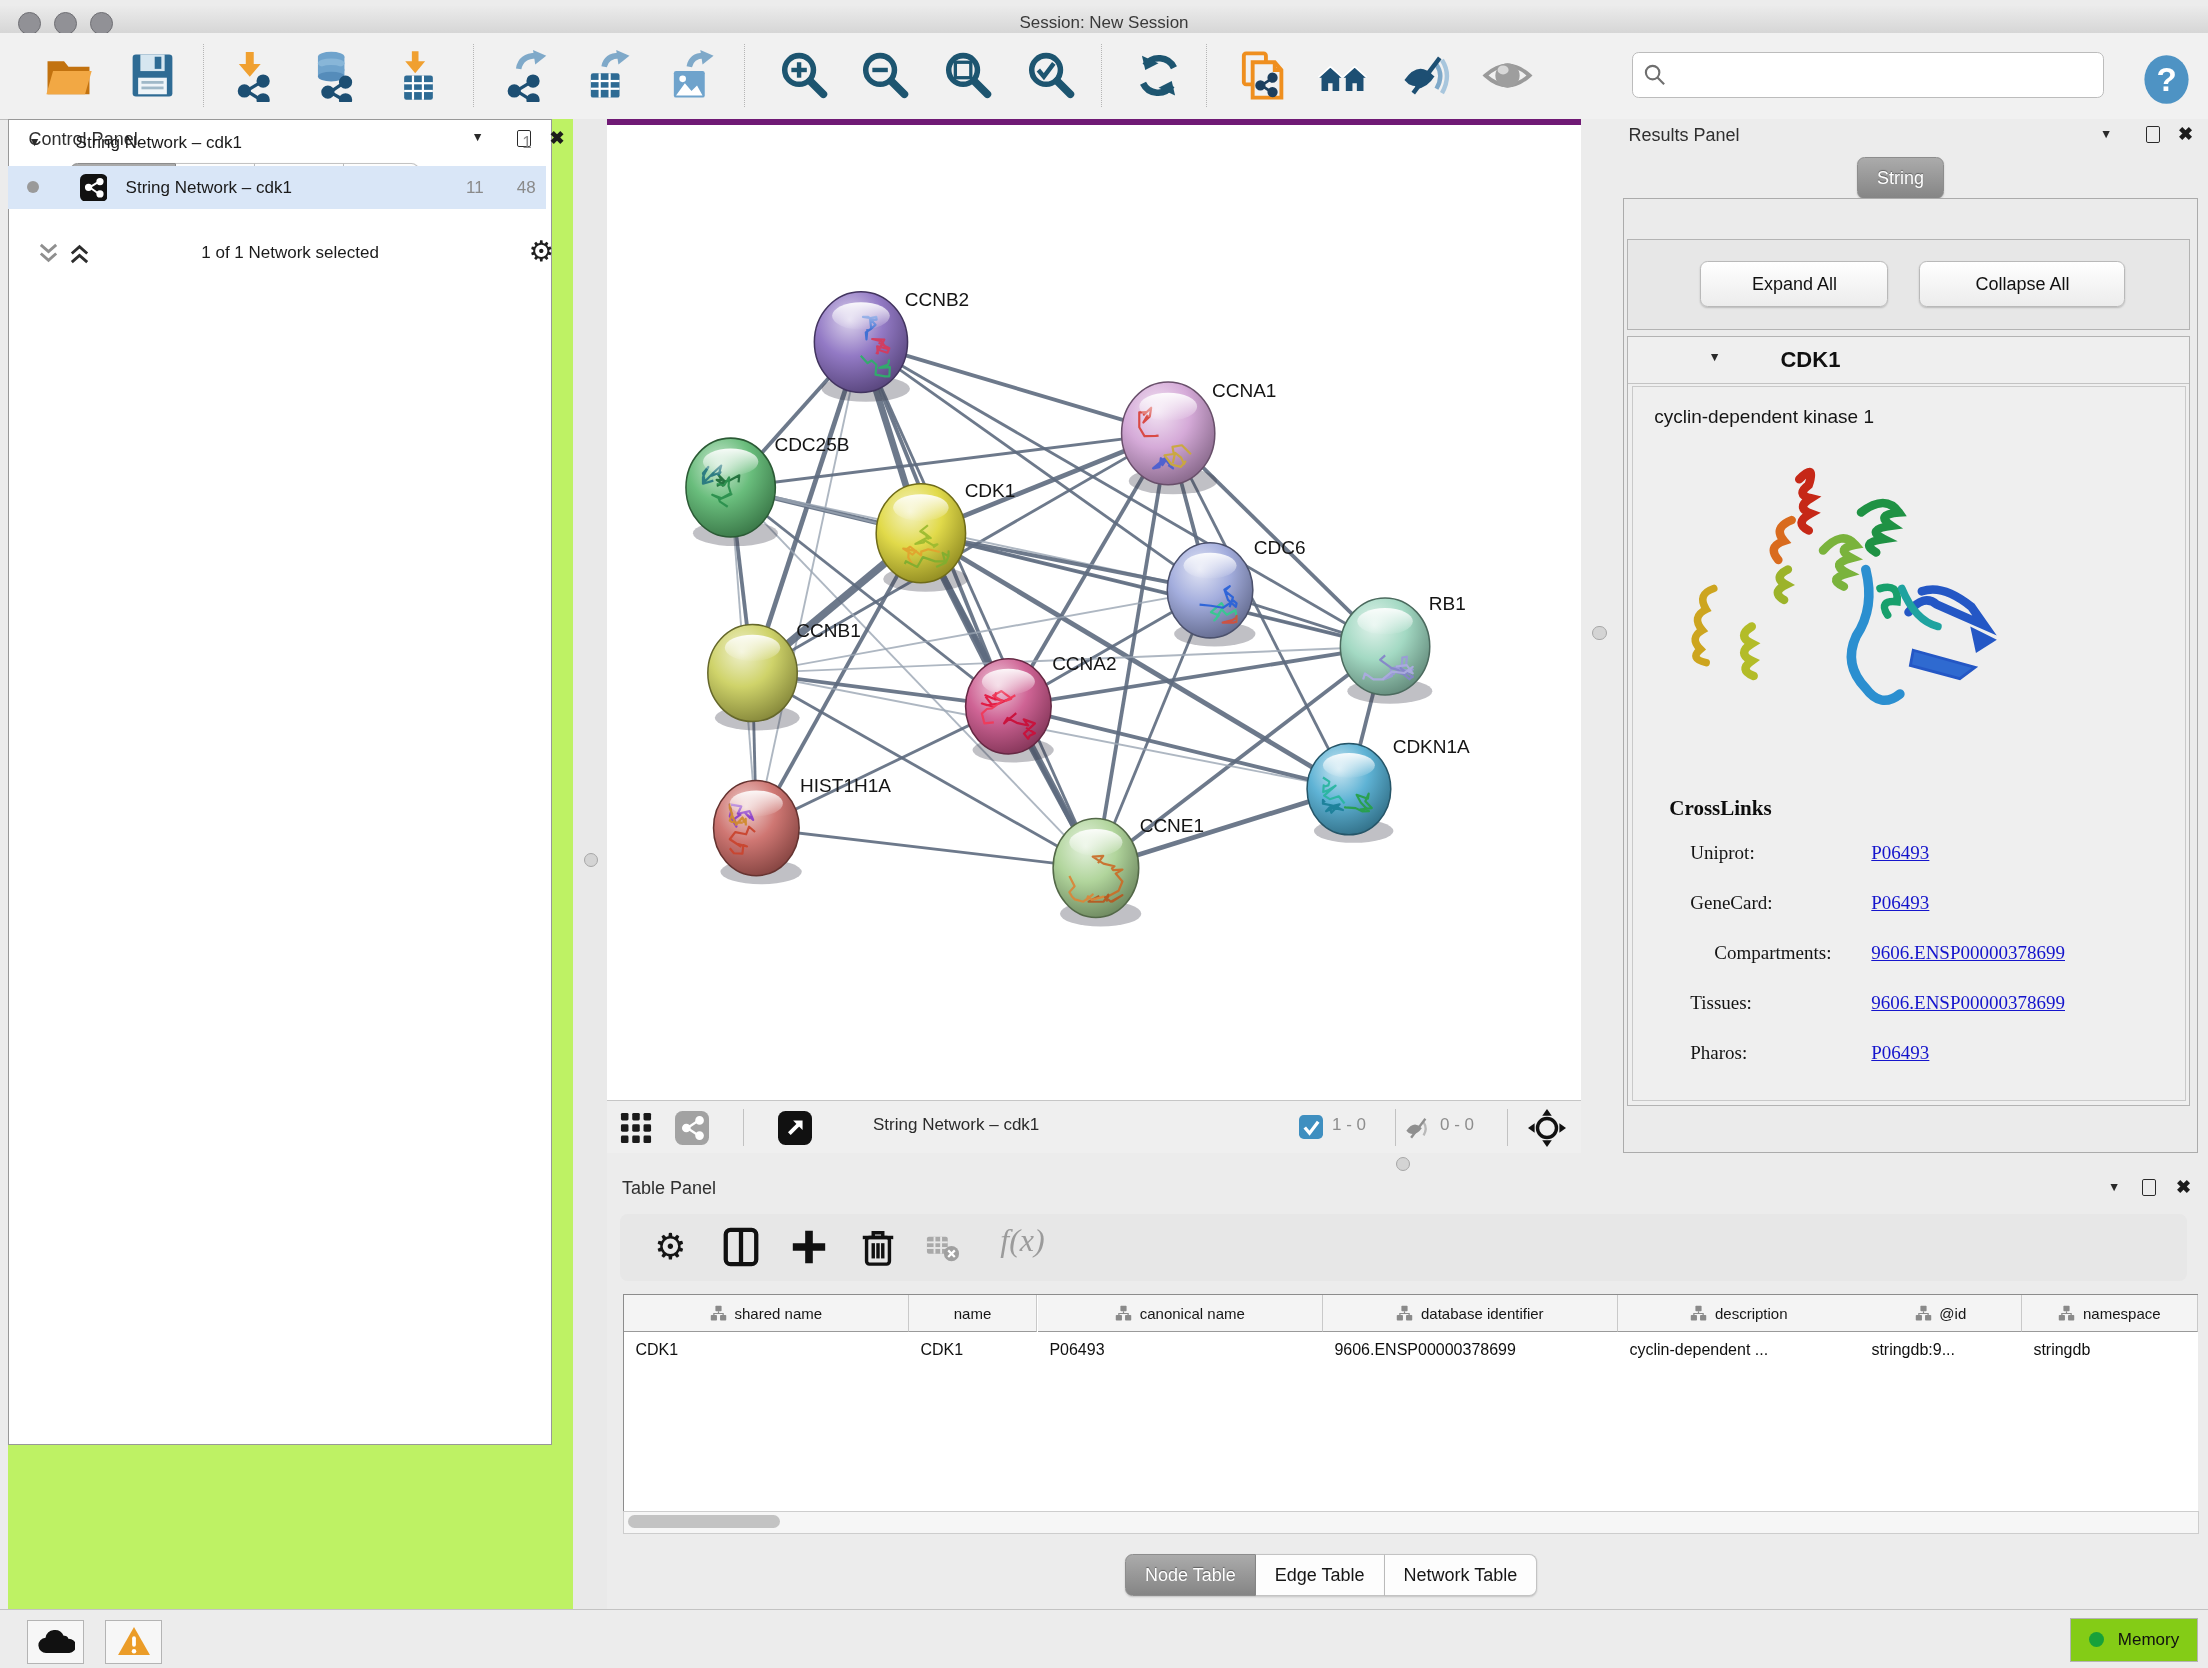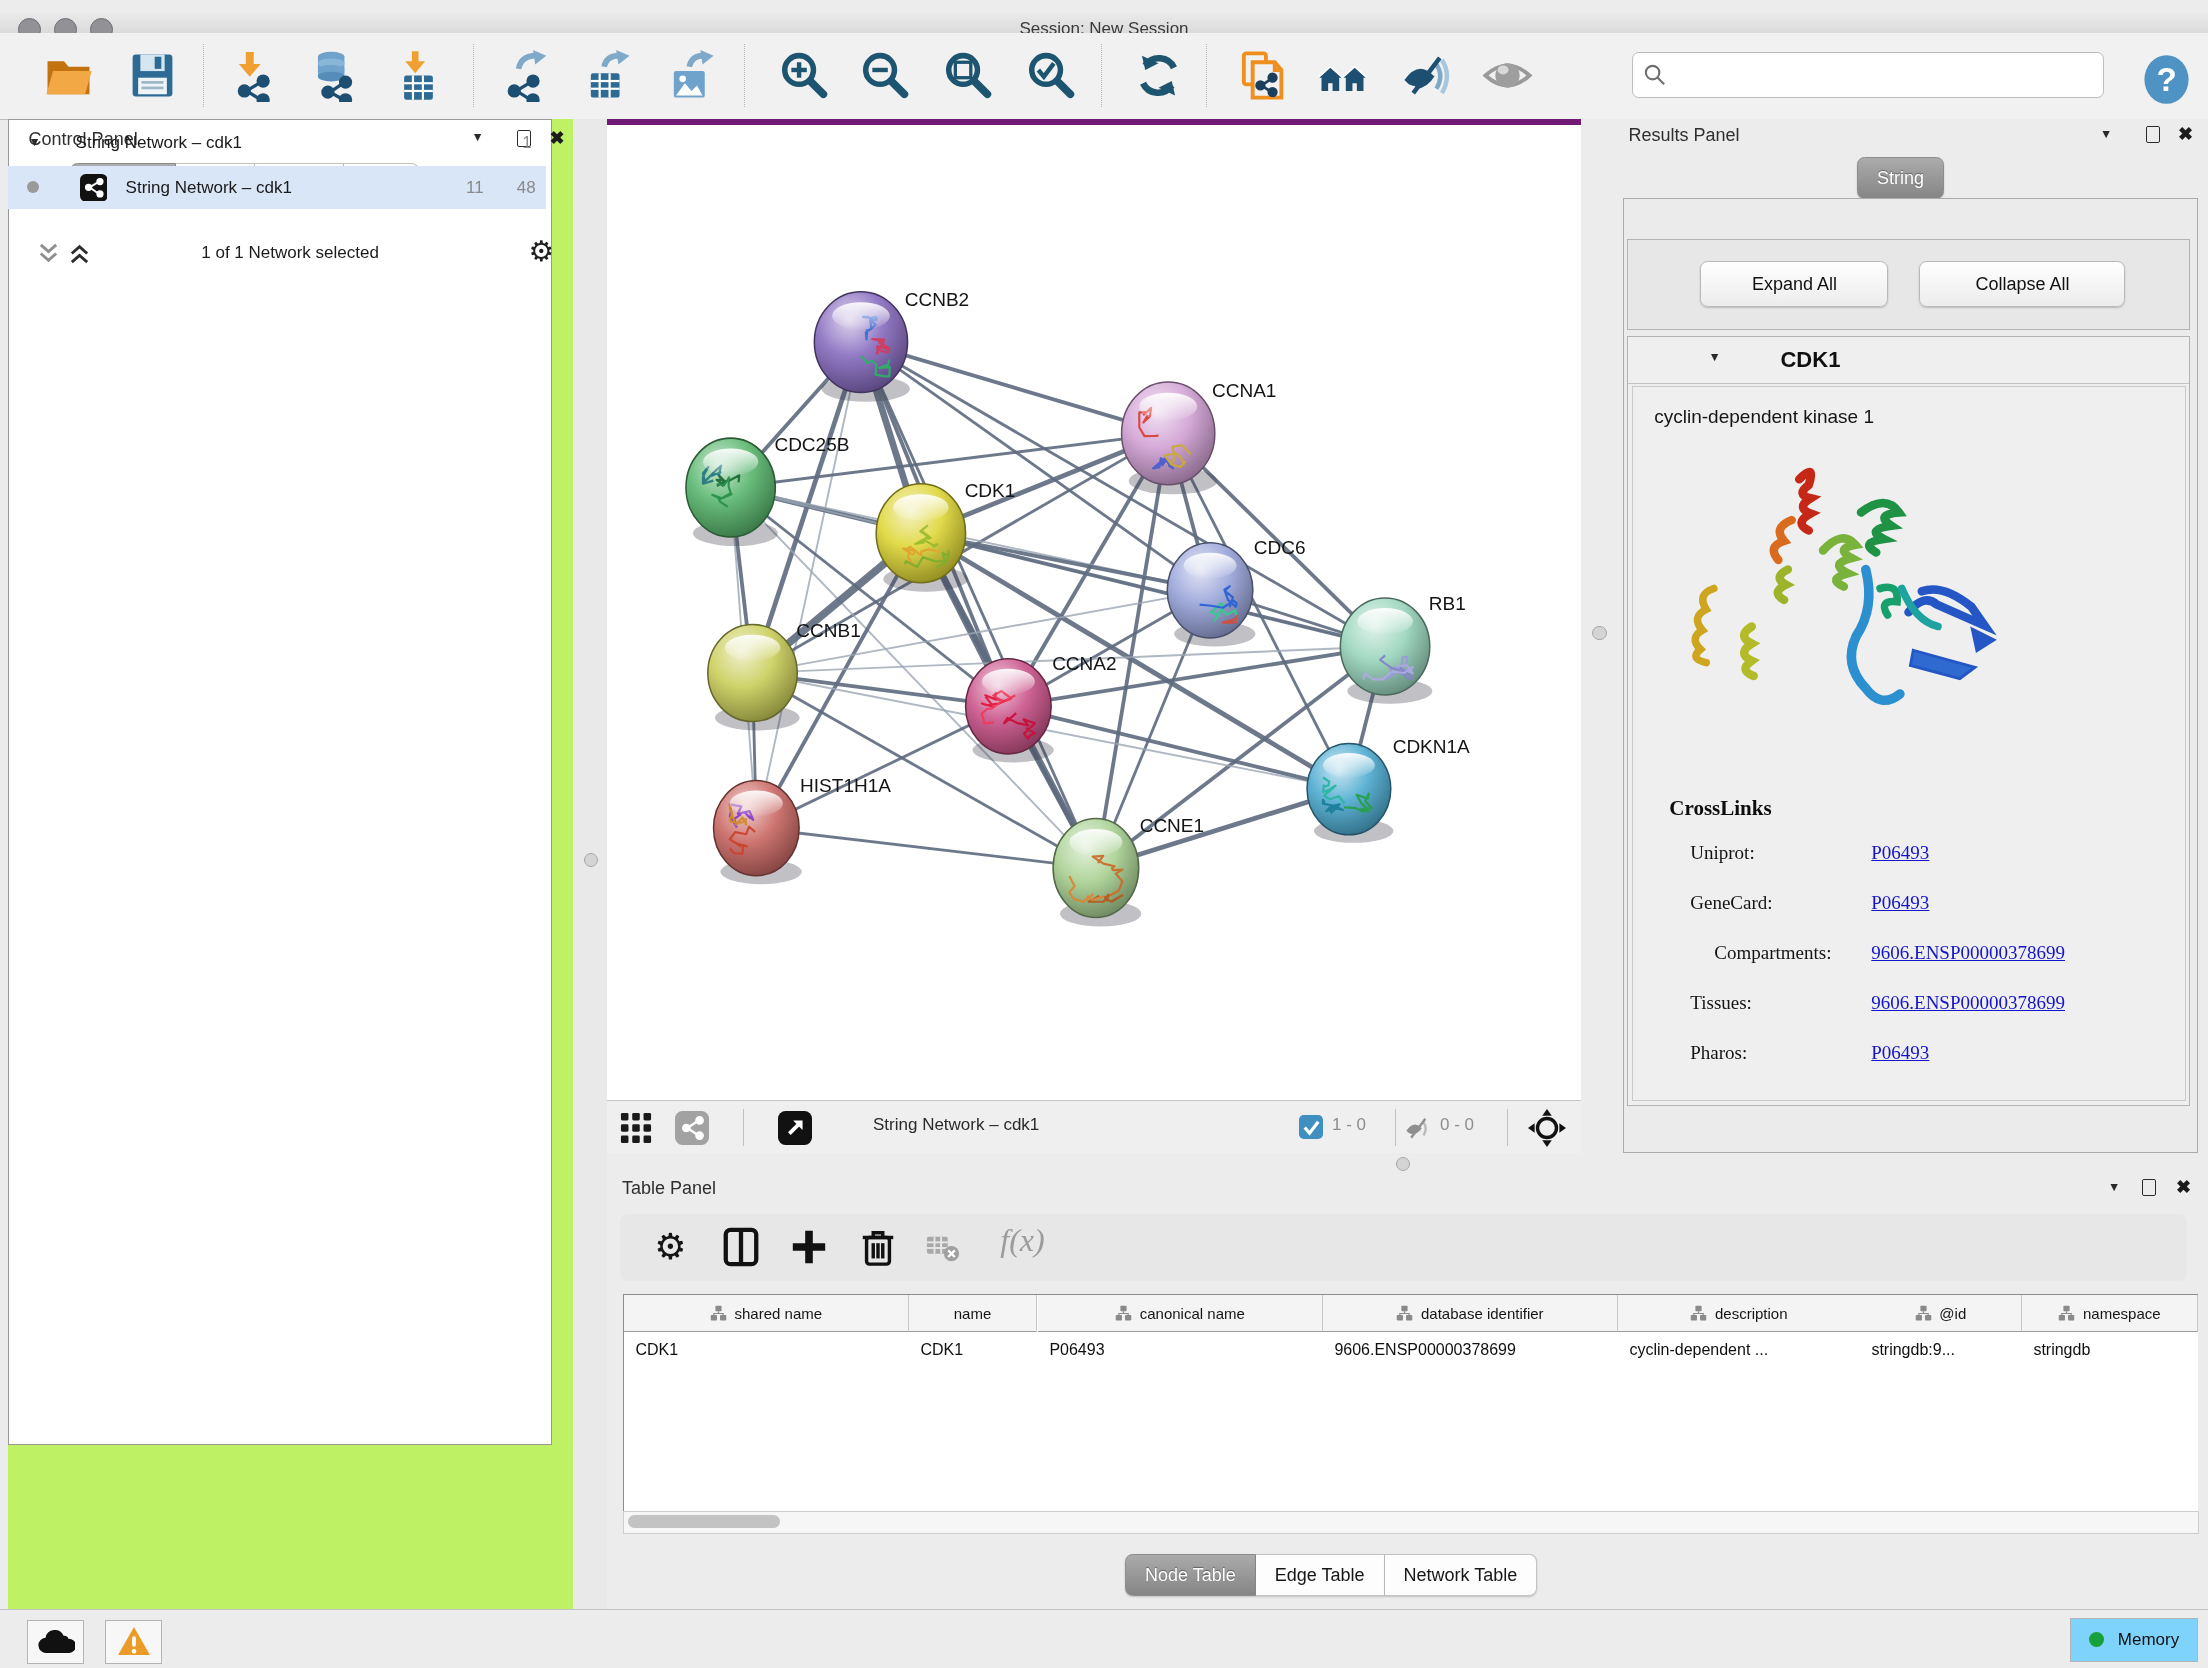--- a/index.html
+++ b/index.html
@@ -1,21 +1,21 @@
 <!DOCTYPE html>
 <html style="font-size:15px"><head>
 <meta charset="utf-8">
 <style>
   html,body{margin:0;padding:0;background:#9c9c9c;}
   #root{position:relative;width:2208px;height:1668px;background:#ececec;
         font-family:"Liberation Sans",sans-serif;overflow:hidden;
         -webkit-font-smoothing:antialiased;}
   .abs{position:absolute;}
   
-  #titlebar{left:0;top:12px;width:2208px;height:32px;
+  #titlebar{left:0;top:6px;width:2208px;height:32px;
     background:linear-gradient(#ebebeb,#d2d2d2);border-bottom:1px solid #a9a9a9;}
   .traffic{width:21px;height:21px;border-radius:50%;background:#919196;border:1px solid #6f6f74;top:5.7px;}
   #win-title{width:100%;text-align:center;top:6.7px;font-size:17px;color:#3a3a3a;}
   
   #toolbar{left:0;top:33px;width:2208px;height:86px;background:#f1f1f1;border-bottom:1.9px solid #bdbdbd;}
   .tbi{width:53px;height:53px;top:16px;}
   .tbi svg{width:53px;height:53px;}
   .tbsep{top:11.4px;height:63px;border-left:1.9px dotted #b5b5b5;width:0;}
   #search-box{left:1632px;top:19px;width:470px;height:44px;background:#fff;border:1.9px solid #bcbcbc;border-radius:6.7px;}
   #search-box input{position:absolute;left:42px;top:3.8px;width:418px;height:32px;border:none;outline:none;font-size:17px;background:transparent;}
@@ -75,21 +75,21 @@
   .th{position:absolute;top:0;height:36px;background:#f4f4f4;border-right:1px solid #c9c9c9;
       border-bottom:1.9px solid #9a9a9a;display:flex;align-items:center;justify-content:center;gap:7.6px;}
   .th span{font-size:15px;color:#161616;}
   .td{position:absolute;top:38px;height:34px;line-height:34px;padding-left:11.4px;font-size:16px;color:#101010;
       white-space:nowrap;overflow:hidden;}
   #tp-scroll{left:16px;top:337px;width:1574px;height:21px;background:#f6f6f6;border:1px solid #cdcdcd;}
   #tp-thumb{left:3.8px;top:2.9px;width:152px;height:13.3px;border-radius:6.7px;background:#c3c3c3;}
   
   #status-bar{left:0;top:1609px;width:2208px;height:59px;background:#ececec;border-top:1.9px solid #c3c3c3;}
   .statbtn{top:9.5px;width:55px;height:42px;background:#f7f7f7;border:1.9px solid #b4b4b4;}
-  #memory-btn{left:2070px;top:7.6px;width:126px;height:42px;background:#7dd3fc;border:1.9px solid #b4b4b4;
+  #memory-btn{left:2070px;top:7.6px;width:126px;height:42px;background:#84cc16;border:1.9px solid #b4b4b4;
               display:flex;align-items:center;justify-content:center;gap:14px;}
   #memory-btn i{width:15px;height:15px;border-radius:50%;background:#17a13a;}
   #memory-btn span{font-size:17px;color:#101010;}
 </style>
 </head>
 <body>
 
 <div id="root">
 
   <div id="titlebar" class="abs">

